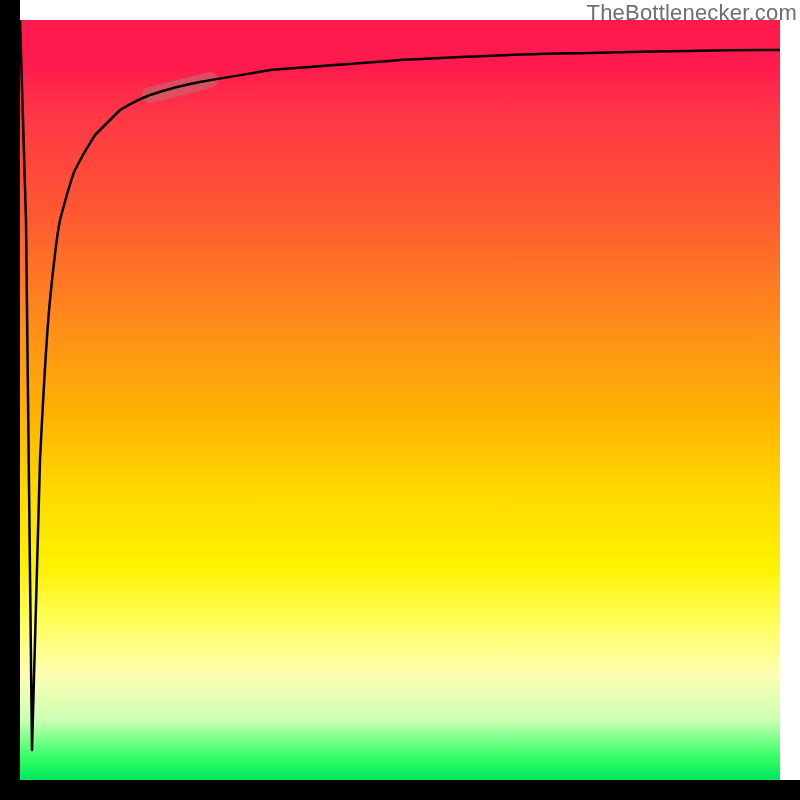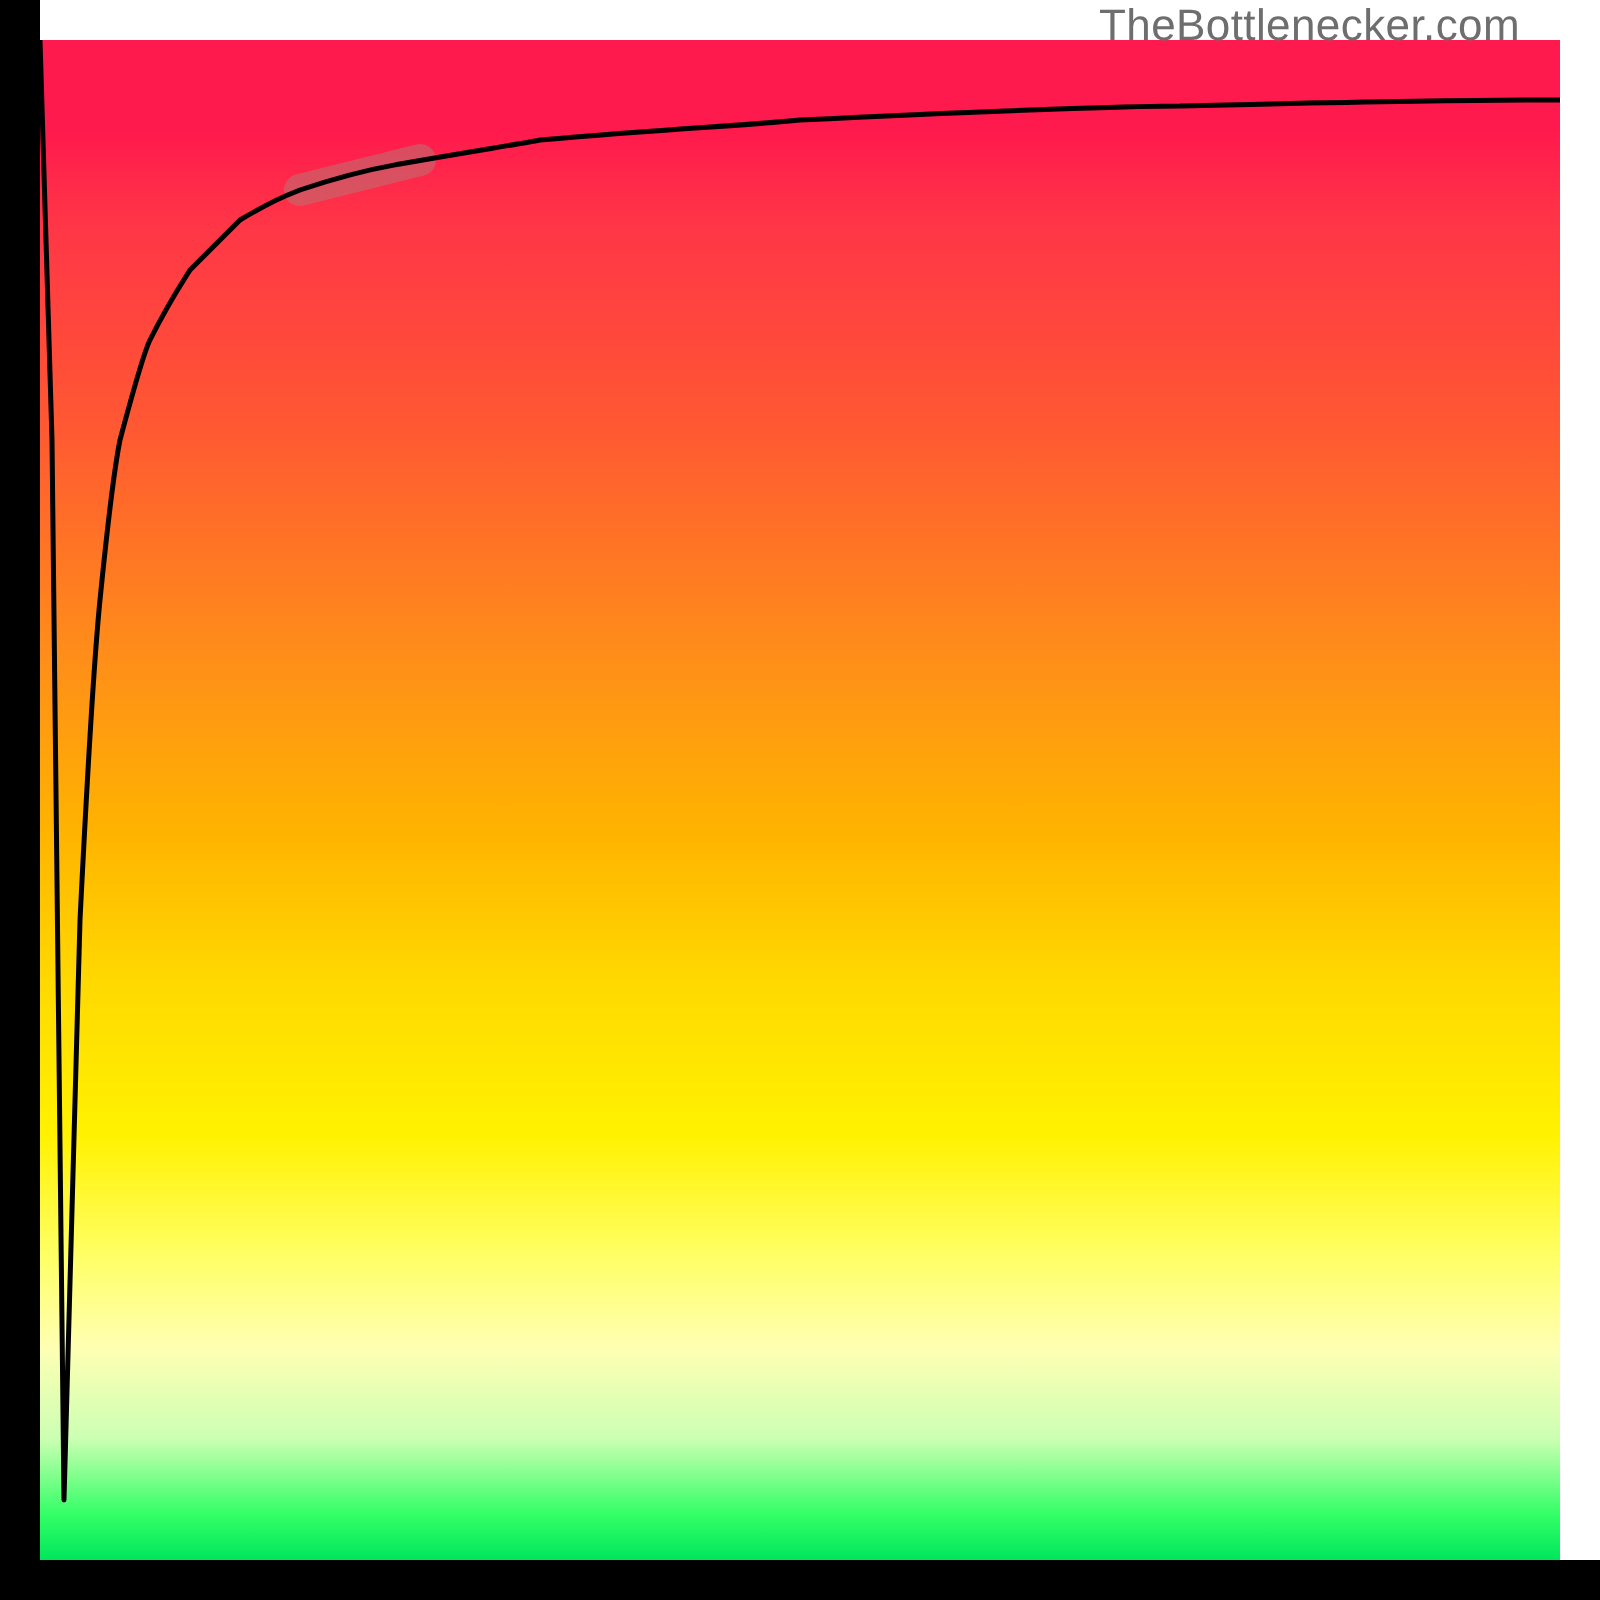--- a/index.html
+++ b/index.html
@@ -8,20 +8,21 @@
     width: 800px;
     height: 800px;
     background: #ffffff;
     font-family: Arial, Helvetica, sans-serif;
     overflow: hidden;
   }
   .stage {
     position: relative;
     width: 764px;
     height: 800px;
+    padding-left: 37px;
   }
   .plot-area {
     position: absolute;
     left: 20px;
     top: 20px;
     width: 760px;
     height: 760px;
     background: linear-gradient(to bottom,
       #ff1a4d 0%,
       #ff1a4d 6%,

